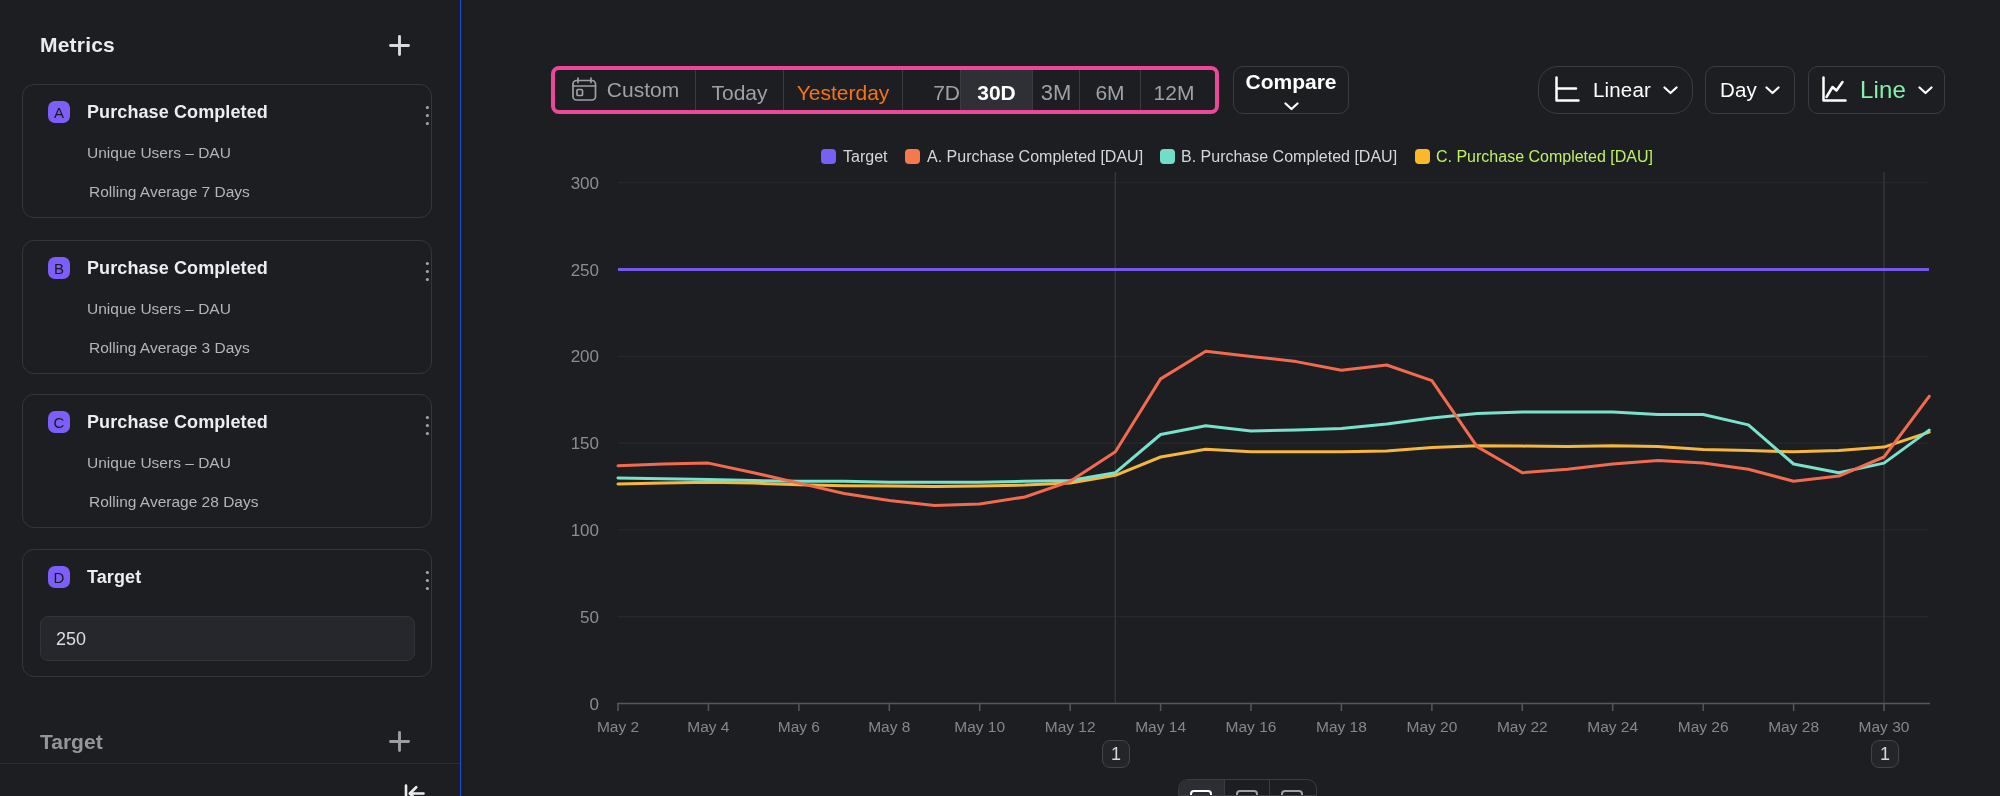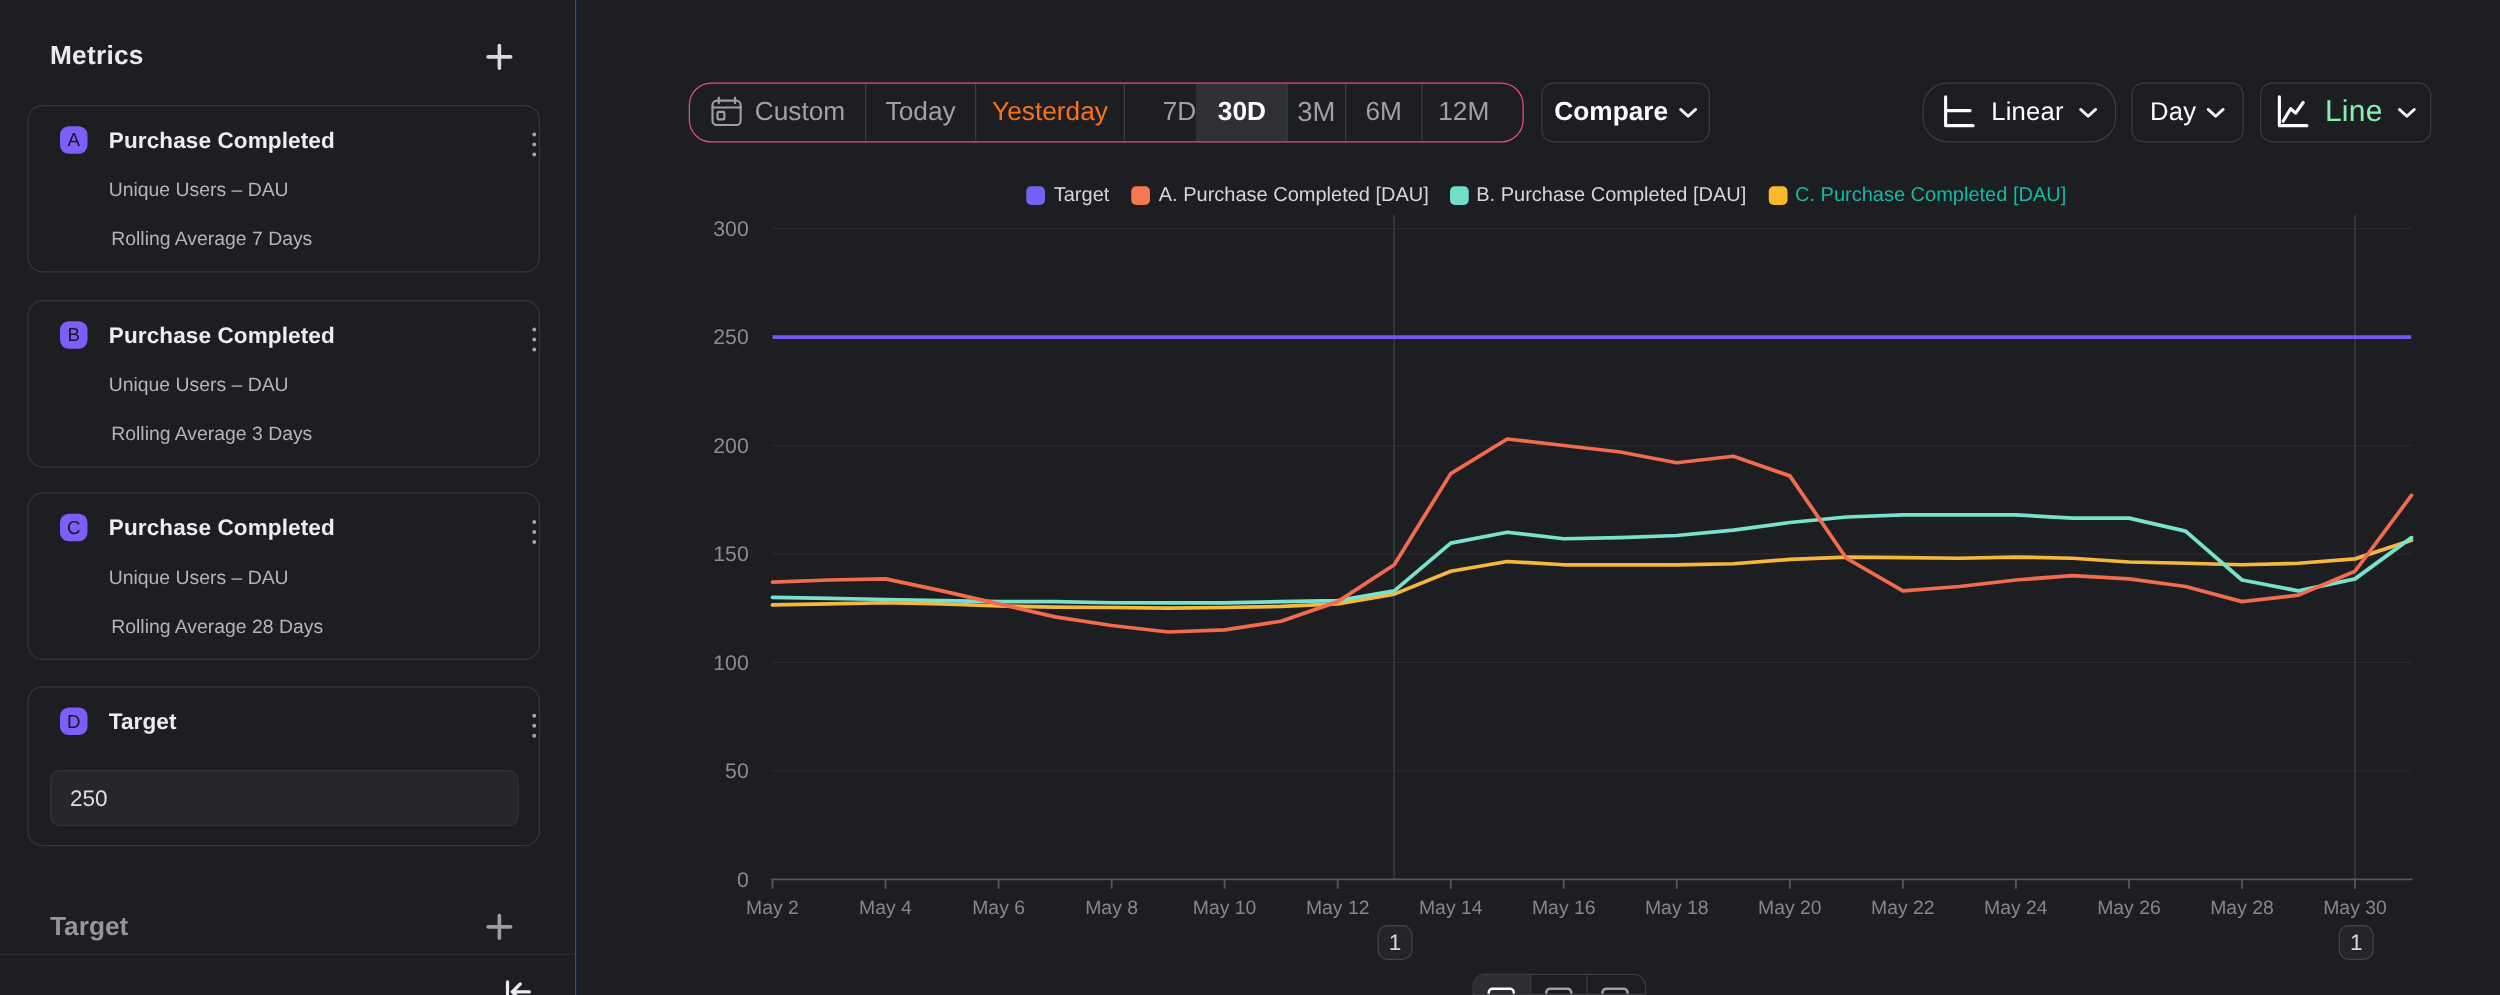--- a/index.html
+++ b/index.html
@@ -66,39 +66,39 @@
   <div class="abs" style="left:40px;top:730px;font-size:21px;font-weight:700;color:#94969b;">Target</div>
   <svg class="abs" style="left:387px;top:729px;" width="25" height="25" viewBox="0 0 25 25" fill="none" stroke="#9b9da2" stroke-width="2.9" stroke-linecap="round">
       <path d="M12.5 3.5 V21.5 M3.5 12.5 H21.5"></path>
     </svg>
   <div class="abs" style="left:0;top:763px;width:460px;border-top:1px solid #2c2d31;"></div>
   <svg class="abs" style="left:403px;top:784px;" width="22" height="24" viewBox="0 0 22 24" fill="none" stroke="#eceded" stroke-width="2.6" stroke-linecap="round" stroke-linejoin="round">
       <path d="M3 1.5 V24 M20.5 9.5 H7 M13.2 3.2 L6.8 9.5 L13.2 15.8"></path>
     </svg>
 </div>
 
-<div class="abs" style="left:551px;top:66px;width:668px;height:48px;border:1px solid #ec4899;border-radius:18px;display:flex;overflow:hidden;">
+<div class="abs" style="left:551px;top:66px;width:668px;height:48px;border:4px solid #ec4899;border-radius:8px;display:flex;overflow:hidden;">
   <div style="width:141px;display:flex;align-items:center;justify-content:center;gap:10px;border-right:1px solid #3a3c41;">
     <svg width="26" height="26" viewBox="0 0 26 26" fill="none" stroke="#9ea0a5" stroke-width="1.7" stroke-linecap="round">
         <rect x="2" y="3.5" width="22.5" height="19.5" rx="3.5"></rect>
         <path d="M2 9 H24.5 M7 1 V5.5 M20 1 V5.5"></path>
         <rect x="6" y="12.5" width="5.5" height="6" rx="1"></rect>
       </svg>
     <span style="font-size:21px;color:#9fa1a7;">Custom</span>
   </div>
   <div style="width:88px;line-height:46px;text-align:center;font-size:21px;color:#9fa1a7;border-right:1px solid #3a3c41;">Today</div>
   <div style="width:119px;line-height:46px;text-align:center;font-size:21px;color:#f97316;border-right:1px solid #3a3c41;">Yesterday</div>
   <div style="width:58px;line-height:46px;text-align:right;font-size:21px;color:#9fa1a7;border-right:1px solid #3a3c41;">7D</div>
   <div style="width:72px;line-height:46px;text-align:center;font-size:21px;color:#ffffff;font-weight:700;background:#2e3036;border-right:1px solid #3a3c41;">30D</div>
   <div style="width:47px;line-height:46px;text-align:center;font-size:22px;color:#9fa1a7;border-right:1px solid #3a3c41;">3M</div>
   <div style="width:61px;line-height:46px;text-align:center;font-size:21px;color:#9fa1a7;border-right:1px solid #3a3c41;">6M</div>
   <div style="width:66px;line-height:46px;text-align:center;font-size:21px;color:#9fa1a7;">12M</div>
 </div>
 
-<div class="abs" style="left:1233px;top:66px;width:135px;height:48px;border:1px solid #3a3c41;border-radius:10px;display:flex;align-items:center;justify-content:center;gap:8px;">
+<div class="abs" style="left:1233px;top:66px;width:116px;height:48px;border:1px solid #3a3c41;border-radius:10px;display:flex;align-items:center;justify-content:center;gap:8px;flex-direction:column;">
   <span style="font-size:21px;font-weight:700;color:#ffffff;">Compare</span>
   <svg width="15" height="9" viewBox="0 0 15 9" fill="none" stroke="#ffffff" stroke-width="2.2" stroke-linecap="round" stroke-linejoin="round">
       <path d="M1.5 1.5 L7.5 7 L13.5 1.5"></path>
     </svg>
 </div>
 
 <div class="abs" style="left:1538px;top:66px;width:155px;height:48px;border:1px solid #3a3c41;border-radius:20px;display:flex;align-items:center;justify-content:center;gap:12px;">
   <svg width="28" height="28" viewBox="0 0 28 28" fill="none" stroke="#ffffff" stroke-width="2.5" stroke-linecap="round" stroke-linejoin="round">
       <path d="M3.5 1.5 V24.5 M3.5 24.5 H25.5 M3.5 12.5 H23"></path>
     </svg>
@@ -125,21 +125,21 @@
     </svg>
 </div>
 
 <div class="abs" style="left:820.5px;top:149px;width:15px;height:15px;border-radius:4px;background:#7561f5;"></div>
 <div class="abs" style="left:843px;top:148px;font-size:16px;color:#d6d7da;">Target</div>
 <div class="abs" style="left:905px;top:149px;width:15px;height:15px;border-radius:4px;background:#f6784f;"></div>
 <div class="abs" style="left:927px;top:148px;font-size:16px;color:#d6d7da;">A. Purchase Completed [DAU]</div>
 <div class="abs" style="left:1159.5px;top:149px;width:15px;height:15px;border-radius:4px;background:#73dec8;"></div>
 <div class="abs" style="left:1181px;top:148px;font-size:16px;color:#d6d7da;">B. Purchase Completed [DAU]</div>
 <div class="abs" style="left:1414.5px;top:149px;width:15px;height:15px;border-radius:4px;background:#f9b929;"></div>
-<div class="abs" style="left:1436px;top:148px;font-size:16px;color:#14b8a6;">C. Purchase Completed [DAU]</div>
+<div class="abs" style="left:1436px;top:148px;font-size:16px;color:#bef264;">C. Purchase Completed [DAU]</div>
 
 <svg class="abs" style="left:560px;top:140px;font-family:&quot;Liberation Sans&quot;, sans-serif;" width="1440" height="656" viewBox="560 140 1440 656">
 <line x1="618" y1="182.8" x2="1929" y2="182.8" stroke="#2a2b2f" stroke-width="1"></line>
 <line x1="618" y1="356.4" x2="1929" y2="356.4" stroke="#2a2b2f" stroke-width="1"></line>
 <line x1="618" y1="443.1" x2="1929" y2="443.1" stroke="#2a2b2f" stroke-width="1"></line>
 <line x1="618" y1="529.9" x2="1929" y2="529.9" stroke="#2a2b2f" stroke-width="1"></line>
 <line x1="618" y1="616.7" x2="1929" y2="616.7" stroke="#2a2b2f" stroke-width="1"></line>
 <line x1="1115.3" y1="172" x2="1115.3" y2="703.5" stroke="#35363b" stroke-width="1.5"></line>
 <line x1="1884.1" y1="172" x2="1884.1" y2="703.5" stroke="#35363b" stroke-width="1.5"></line>
 <line x1="617" y1="703.5" x2="1930" y2="703.5" stroke="#55575c" stroke-width="1.5"></line>

